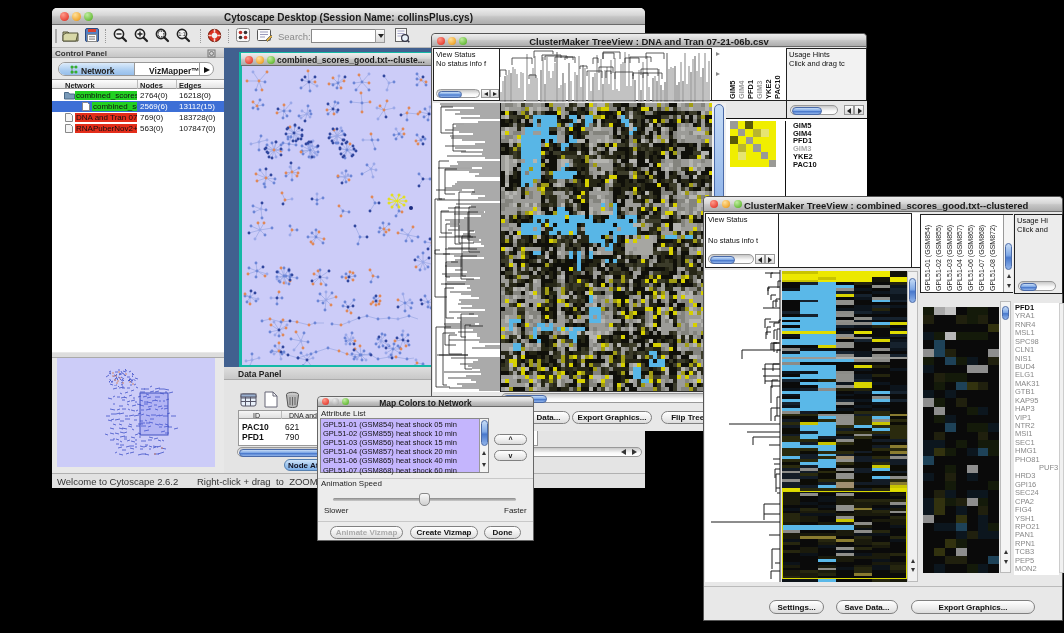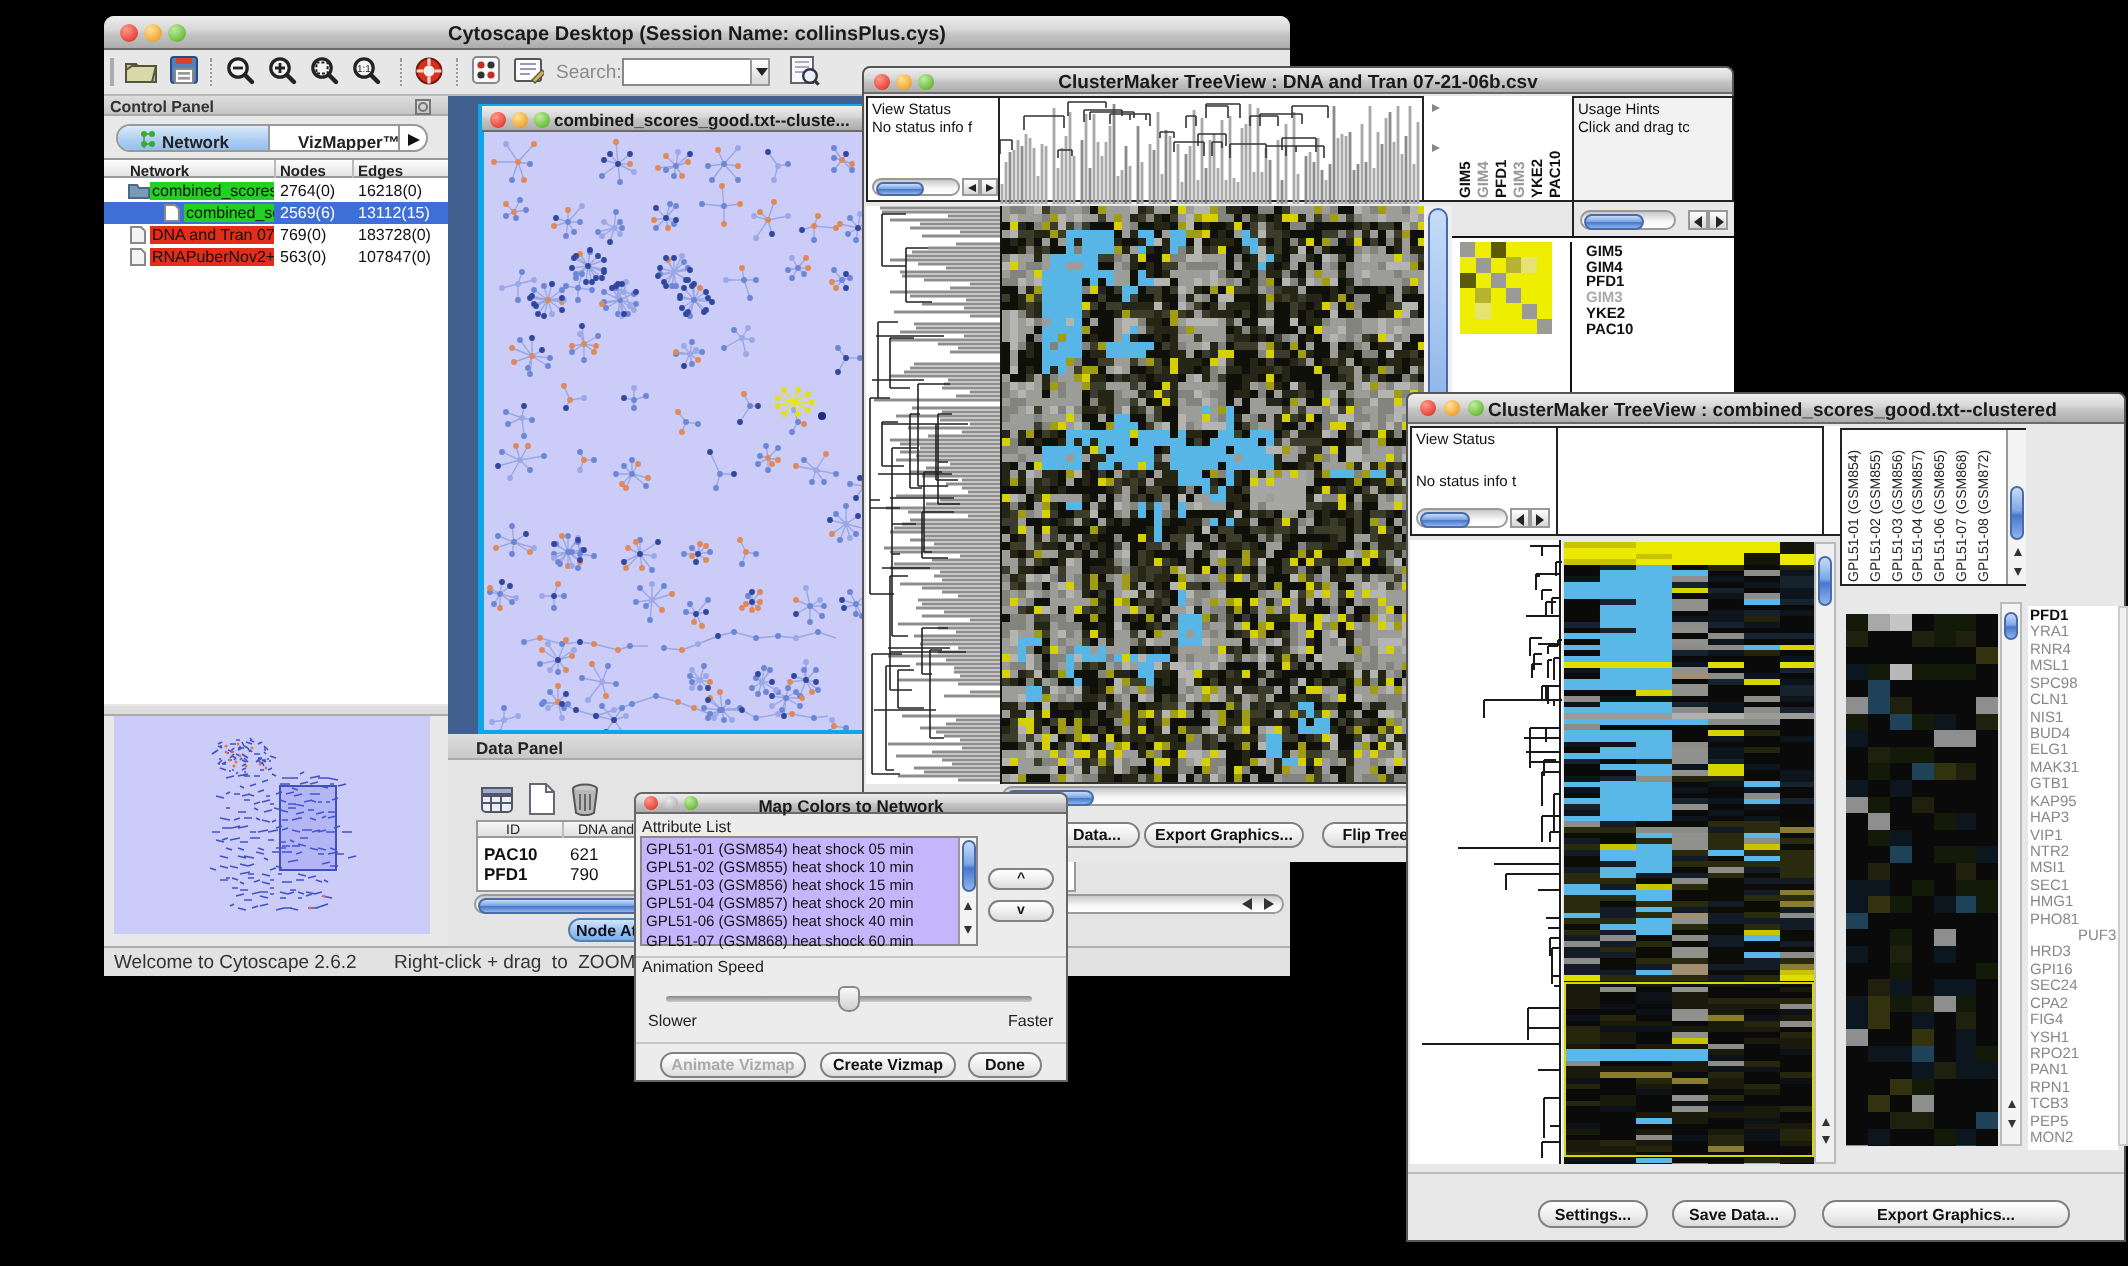--- a/index.html
+++ b/index.html
@@ -168,21 +168,21 @@
         <div class="abs" style="left:216px;top:4px;width:205px;height:320px;background:#3a5689;">
           <div class="titlebar" style="left:2px;top:1px;width:201px;height:12px;">
             <span class="tl sm gr" style="left:3px;top:2px;"></span>
             <span class="tl sm gr" style="left:14px;top:2px;"></span>
             <span class="tl sm gr" style="left:25px;top:2px;"></span>
           </div>
           <div class="abs" style="left:3px;top:13px;width:199px;height:301px;background:#ccccf8;">
             <div class="abs" style="left:6px;top:47px;width:193px;height:197px;background:#1e2ed2;background-image:radial-gradient(circle,#e08858 0.9px,transparent 1.2px),radial-gradient(circle,#7484ec 0.8px,transparent 1.1px);background-size:6.3px 6.3px,3.15px 3.15px;"></div>
           </div>
         </div>
-        <div class="abs" style="left:15px;top:4px;width:204px;height:320px;background:#0ea5e9;">
+        <div class="abs" style="left:15px;top:4px;width:204px;height:320px;background:#14b8a6;">
           <div class="titlebar" style="left:2px;top:1px;width:200px;height:13px;">
             <div class="ttext" style="top:2px;font-size:8.5px;padding-left:36px;width:calc(100% - 38px);">combined_scores_good.txt--cluste...</div>
             <span class="tl sm r" style="left:4px;top:2.5px;"></span>
             <span class="tl sm y" style="left:15px;top:2.5px;"></span>
             <span class="tl sm g" style="left:26px;top:2.5px;"></span>
           </div>
           <div class="abs" style="left:3px;top:14px;width:196px;height:299px;background:#ccccf8;"><svg width="196" height="299">
               <path stroke="#9aa8e2" stroke-width="0.7" fill="none" d="M17 15L23 16M17 15L20 24M17 15L14 24M17 15L5 15M17 15L11 6M17 15L25 6M67 16L73 16M67 16L75 20M67 16L68 25M67 16L59 22M67 16L60 14M67 16L63 11M67 16L66 5M67 16L73 11M96 17L102 15M96 17L99 22M96 17L95 22M96 17L91 19M96 17L87 18M96 17L91 12M96 17L97 10M96 17L103 11M120 16L127 17M120 16L127 24M120 16L114 24M120 16L112 17M120 16L117 9M120 16L127 8M147 17L152 16M147 17L145 24M147 17L142 10M179 14L184 16M179 14L184 19M179 14L175 19M179 14L175 13M179 14L175 8M179 14L181 11M15 40L21 39M15 40L16 43M15 40L11 42M15 40L11 36M15 40L18 34M42 45L48 45M42 45L45 50M42 45L41 52M42 45L35 47M42 45L36 43M42 45L42 39M42 45L49 37M65 48L69 48M65 48L68 51M65 48L63 55M65 48L59 52M65 48L57 50M65 48L60 45M65 48L66 40M65 48L68 45M91 43L96 44M91 43L95 46M91 43L92 48M91 43L86 48M91 43L85 44M91 43L86 38M91 43L93 36M91 43L96 37M120 37L128 36M120 37L120 46M120 37L109 36M120 37L119 27M142 44L152 42M142 44L144 51M142 44L136 53M142 44L135 42M142 44L138 40M142 44L145 35M165 47L176 48M165 47L165 54M165 47L159 49M165 47L167 42M187 48L195 49M187 48L195 52M187 48L186 54M187 48L182 51M187 48L178 46M187 48L183 43M187 48L188 41M187 48L191 45M17 76L25 74M17 76L17 84M17 76L9 78M17 76L19 70M47 78L54 79M47 78L47 84M47 78L41 77M47 78L49 71M70 80L75 81M70 80L73 87M70 80L67 82M70 80L66 78M70 80L71 75M130 74L136 74M130 74L133 83M130 74L121 74M130 74L129 68M157 68L162 68M157 68L160 71M157 68L154 73M157 68L152 69M157 68L154 63M157 68L161 63M179 74L183 73M179 74L181 78M179 74L176 78M179 74L174 75M179 74L175 69M179 74L181 71M24 112L33 113M24 112L32 117M24 112L23 121M24 112L22 118M24 112L15 115M24 112L14 108M24 112L18 104M24 112L24 103M24 112L29 109M50 106L56 107M50 106L55 110M50 106L50 114M50 106L44 110M50 106L44 107M50 106L48 101M50 106L49 97M50 106L57 102M103 111L109 110M103 111L107 114M103 111L104 116M103 111L100 117M103 111L96 111M103 111L96 110M103 111L100 107M103 111L104 105M103 111L106 109M129 103L134 104M129 103L131 111M129 103L120 108M129 103L125 99M129 103L132 98M181 113L188 113M181 113L177 120M181 113L177 108M19 143L24 144M19 143L20 152M19 143L12 146M19 143L11 140M19 143L20 137M43 134L50 133M43 134L41 138M43 134L40 127M75 134L81 132M75 134L75 138M75 134L70 133M75 134L75 128M101 145L107 146M101 145L99 150M101 145L97 140M133 137L137 137M133 137L128 145M133 137L130 131M157 145L160 146M157 145L154 150M157 145L155 139M18 164L30 162M18 164L23 169M18 164L13 173M18 164L7 167M18 164L9 160M18 164L16 157M18 164L22 157M50 164L55 164M50 164L48 169M50 164L48 160M74 171L82 173M74 171L81 177M74 171L71 178M74 171L69 176M74 171L66 171M74 171L70 167M74 171L74 164M74 171L77 166M118 171L125 171M118 171L116 178M118 171L113 160M142 163L147 164M142 163L144 166M142 163L142 169M142 163L137 166M142 163L138 162M142 163L141 157M142 163L147 158M166 169L176 171M166 169L170 175M166 169L164 175M166 169L156 167M166 169L160 164M166 169L171 161M190 177L196 177M190 177L192 183M190 177L186 183M190 177L183 176M190 177L188 173M190 177L193 168M15 205L25 208M15 205L23 210M15 205L14 211M15 205L6 208M15 205L7 202M15 205L14 197M15 205L21 201M48 211L55 212M48 211L47 218M48 211L44 210M48 211L47 205M78 211L85 212M78 211L84 219M78 211L79 218M78 211L71 218M78 211L70 215M78 211L72 208M78 211L76 205M78 211L78 204M78 211L87 205M107 211L113 210M107 211L111 214M107 211L106 215M107 211L104 212M107 211L100 211M107 211L104 208M107 211L108 206M107 211L111 207M131 210L136 211M131 210L129 216M131 210L128 204M181 196L193 199M181 196L186 201M181 196L183 203M181 196L178 204M181 196L174 201M181 196L173 194M181 196L176 191M181 196L181 187M181 196L187 192M8 231L16 233M8 231L14 235M8 231L8 238M8 231L5 236M8 231L3 230M8 231L3 228M8 231L9 225M8 231L13 227M35 232L40 232M35 232L35 238M35 232L29 232M35 232L37 226M84 234L94 231M84 234L89 239M84 234L83 244M84 234L81 237M84 234L76 235M84 234L78 228M84 234L84 226M84 234L90 227M106 241L111 240M106 241L109 247M106 241L105 245M106 241L101 240M106 241L103 236M106 241L112 234M134 235L138 235M134 235L137 238M134 235L134 239M134 235L129 238M134 235L131 236M134 235L132 232M134 235L134 230M134 235L138 230M163 237L170 237M163 237L169 242M163 237L163 245M163 237L156 241M163 237L156 234M163 237L161 228M163 237L168 234M186 236L192 237M186 236L189 242M186 236L186 241M186 236L180 238M186 236L179 234M186 236L183 230M186 236L192 230M37 264L44 262M37 264L41 269M37 264L37 270M37 264L33 269M37 264L28 266M37 264L29 259M37 264L32 256M37 264L41 254M37 264L45 259M59 275L66 276M59 275L61 282M59 275L52 284M59 275L49 273M59 275L54 266M59 275L62 267M108 274L113 275M108 274L112 278M108 274L108 278M108 274L104 278M108 274L104 275M108 274L103 272M108 274L104 269M108 274L110 267M108 274L111 272M139 275L144 275M139 275L146 279M139 275L141 280M139 275L137 281M139 275L134 278M139 275L136 273M139 275L137 271M139 275L140 268M139 275L143 269M161 274L166 275M161 274L167 279M161 274L164 280M161 274L158 282M161 274L153 275M161 274L155 272M161 274L160 269M161 274L161 265M161 274L166 269M10 294L17 292M10 294L8 300M10 294L4 295M10 294L10 288M37 285L42 286M37 285L40 288M37 285L39 293M37 285L32 288M37 285L29 286M37 285L33 280M37 285L37 277M37 285L41 281M65 294L71 292M65 294L70 301M65 294L61 300M65 294L56 292M65 294L59 287M65 294L69 288M119 289L128 288M119 289L124 294M119 289L120 294M119 289L115 293M119 289L112 293M119 289L112 284M119 289L113 283M119 289L118 280M119 289L122 285M151 283L159 283M151 283L158 287M151 283L150 292M151 283L149 289M151 283L144 287M151 283L144 282M151 283L147 280M151 283L152 278M151 283L156 280M175 297L181 298M175 297L173 300M175 297L174 294M52 67L60 69M52 67L60 70M52 67L59 73M52 67L56 73M52 67L54 75M52 67L51 75M52 67L46 73M52 67L46 71M52 67L44 68M52 67L45 63M52 67L46 62M52 67L48 61M52 67L53 59M52 67L53 60M52 67L57 62M52 67L60 64M95 70L103 69M95 70L101 74M95 70L102 74M95 70L96 77M95 70L94 77M95 70L91 77M95 70L90 75M95 70L88 71M95 70L87 72M95 70L88 68M95 70L91 63M95 70L92 64M95 70L95 63M95 70L99 62M95 70L100 65M95 70L102 68M32 84L40 84M32 84L39 85M32 84L39 89M32 84L34 91M32 84L30 92M32 84L27 91M32 84L26 87M32 84L25 86M32 84L24 82M32 84L23 83M32 84L25 79M32 84L30 77M32 84L34 76M32 84L34 76M32 84L39 79M32 84L39 83M68 84L76 86M68 84L75 89M68 84L72 91M68 84L69 92M68 84L70 91M68 84L67 91M68 84L61 88M68 84L60 85M68 84L59 86M68 84L60 80M68 84L64 78M68 84L66 77M68 84L67 76M68 84L69 76M68 84L76 80M68 84L76 80M105 84L114 85M105 84L111 89M105 84L111 89M105 84L110 90M105 84L103 92M105 84L102 90M105 84L101 91M105 84L99 88M105 84L98 82M105 84L98 83M105 84L100 78M105 84L104 77M105 84L105 76M105 84L108 78M105 84L111 80M105 84L112 83M42 210L49 209M42 210L48 214M42 210L48 215M42 210L44 217M42 210L42 217M42 210L38 216M42 210L37 215M42 210L35 213M42 210L35 211M42 210L35 206M42 210L36 206M42 210L39 202M42 210L42 202M42 210L47 203M42 210L47 204M42 210L50 209M20 255L28 253M28 253L39 256M39 256L48 255M48 255L55 256M55 256L67 259M67 259L73 257M73 257L82 257M90 258L99 259M99 259L107 256M107 256L117 252M117 252L125 250M125 250L136 253M136 253L147 252M147 252L156 253M156 253L167 250M167 250L176 253M30 285L39 286M39 286L46 289M46 289L56 292M56 292L65 289M65 289L74 286M74 286L86 282M86 282L97 285M97 285L105 288M105 288L113 291M113 291L123 288M110 288L118 289M118 289L129 289M129 289L136 293M136 293L147 291M147 291L154 291M154 291L165 293M165 293L172 292"></path>
               <path stroke="#6c86d6" stroke-width="2.9" stroke-linecap="round" d="M23 16h.01M14 24h.01M68 25h.01M59 22h.01M95 22h.01M91 19h.01M96 17h.01M127 24h.01M114 24h.01M112 17h.01M120 16h.01M152 16h.01M184 19h.01M175 19h.01M175 13h.01M175 8h.01M21 39h.01M16 43h.01M11 42h.01M18 34h.01M48 45h.01M45 50h.01M41 52h.01M42 45h.01M69 48h.01M57 50h.01M66 40h.01M68 45h.01M95 46h.01M86 48h.01M93 36h.01M96 37h.01M109 36h.01M120 37h.01M165 54h.01M195 49h.01M195 52h.01M186 54h.01M182 51h.01M183 43h.01M17 84h.01M19 70h.01M54 79h.01M47 84h.01M41 77h.01M49 71h.01M47 78h.01M75 81h.01M66 78h.01M136 74h.01M133 83h.01M130 74h.01M160 71h.01M154 73h.01M152 69h.01M157 68h.01M183 73h.01M175 69h.01M179 74h.01M33 113h.01M32 117h.01M23 121h.01M22 118h.01M18 104h.01M50 114h.01M44 110h.01M57 102h.01M109 110h.01M104 116h.01M96 111h.01M104 105h.01M120 108h.01M125 99h.01M188 113h.01M177 108h.01M24 144h.01M20 152h.01M12 146h.01M11 140h.01M81 132h.01M75 138h.01M75 134h.01M107 146h.01M101 145h.01M133 137h.01M154 150h.01M157 145h.01M30 162h.01M23 169h.01M9 160h.01M55 164h.01M48 160h.01M81 177h.01M66 171h.01M70 167h.01M74 164h.01M74 171h.01M116 178h.01M118 171h.01M142 169h.01M137 166h.01M138 162h.01M141 157h.01M147 158h.01M176 171h.01M170 175h.01M164 175h.01M160 164h.01M183 176h.01M193 168h.01M14 211h.01M7 202h.01M14 197h.01M15 205h.01M55 212h.01M47 218h.01M44 210h.01M47 205h.01M48 211h.01M84 219h.01M78 204h.01M113 210h.01M100 211h.01M104 208h.01M136 211h.01M129 216h.01M193 199h.01M186 201h.01M178 204h.01M176 191h.01M181 187h.01M14 235h.01M5 236h.01M3 230h.01M8 231h.01M40 232h.01M35 238h.01M83 244h.01M81 237h.01M76 235h.01M78 228h.01M90 227h.01M101 240h.01M103 236h.01M112 234h.01M132 232h.01M170 237h.01M169 242h.01M163 245h.01M163 237h.01M189 242h.01M186 241h.01M183 230h.01M186 236h.01M37 270h.01M28 266h.01M66 276h.01M49 273h.01M62 267h.01M108 278h.01M104 275h.01M103 272h.01M110 267h.01M141 280h.01M137 281h.01M134 278h.01M136 273h.01M140 268h.01M143 269h.01M167 279h.01M158 282h.01M160 269h.01M166 269h.01M10 288h.01M42 286h.01M40 288h.01M29 286h.01M33 280h.01M59 287h.01M69 288h.01M128 288h.01M120 294h.01M112 293h.01M122 285h.01M119 289h.01M158 287h.01M149 289h.01M147 280h.01M152 278h.01M156 280h.01M151 283h.01M181 298h.01M173 300h.01M46 73h.01M46 71h.01M53 60h.01M96 77h.01M94 77h.01M88 71h.01M100 65h.01M102 68h.01M25 79h.01M30 77h.01M39 79h.01M76 86h.01M72 91h.01M67 91h.01M61 88h.01M60 85h.01M60 80h.01M68 84h.01M103 92h.01M105 84h.01M49 209h.01M38 216h.01M37 215h.01M35 211h.01M36 206h.01M42 202h.01M42 210h.01M20 255h.01M39 256h.01M73 257h.01M90 258h.01M125 250h.01M136 253h.01M147 252h.01M167 250h.01M30 285h.01M56 292h.01M74 286h.01M86 282h.01M113 291h.01M110 288h.01M118 289h.01M136 293h.01M165 293h.01"></path>
               <path stroke="#e08858" stroke-width="2.9" stroke-linecap="round" d="M20 24h.01M5 15h.01M25 6h.01M17 15h.01M73 16h.01M66 5h.01M102 15h.01M99 22h.01M87 18h.01M91 12h.01M127 17h.01M117 9h.01M184 16h.01M179 14h.01M11 36h.01M15 40h.01M35 47h.01M42 39h.01M92 48h.01M85 44h.01M128 36h.01M120 46h.01M119 27h.01M138 40h.01M145 35h.01M142 44h.01M176 48h.01M167 42h.01M165 47h.01M178 46h.01M129 68h.01M162 68h.01M161 63h.01M176 78h.01M174 75h.01M15 115h.01M14 108h.01M24 112h.01M56 107h.01M55 110h.01M44 107h.01M50 106h.01M107 114h.01M96 110h.01M40 127h.01M43 134h.01M99 150h.01M97 140h.01M130 131h.01M160 146h.01M16 157h.01M22 157h.01M50 164h.01M82 173h.01M71 178h.01M69 176h.01M77 166h.01M147 164h.01M144 166h.01M142 163h.01M156 167h.01M171 161h.01M192 183h.01M190 177h.01M23 210h.01M6 208h.01M79 218h.01M71 218h.01M72 208h.01M76 205h.01M111 214h.01M104 212h.01M108 206h.01M111 207h.01M128 204h.01M131 210h.01M174 201h.01M8 238h.01M3 228h.01M37 226h.01M94 231h.01M89 239h.01M109 247h.01M105 245h.01M138 235h.01M137 238h.01M134 239h.01M129 238h.01M131 236h.01M138 230h.01M156 234h.01M192 237h.01M44 262h.01M41 269h.01M29 259h.01M41 254h.01M61 282h.01M54 266h.01M113 275h.01M164 280h.01M153 275h.01M37 277h.01M37 285h.01M70 301h.01M113 283h.01M118 280h.01M159 283h.01M175 297h.01M48 61h.01M92 64h.01M39 85h.01M32 84h.01M59 86h.01M108 78h.01M48 215h.01M42 217h.01M39 202h.01M28 253h.01M55 256h.01M67 259h.01M99 259h.01M97 285h.01M105 288h.01M154 291h.01"></path>
@@ -393,20 +393,27 @@
         <div class="rotlbl" style="left:35.400000000000006px;top:76px;font-size:7px;color:#222;">GPL51-04 (GSM857)</div>
         <div class="rotlbl" style="left:46.2px;top:76px;font-size:7px;color:#222;">GPL51-06 (GSM865)</div>
         <div class="rotlbl" style="left:57.0px;top:76px;font-size:7px;color:#222;">GPL51-07 (GSM868)</div>
         <div class="rotlbl" style="left:67.80000000000001px;top:76px;font-size:7px;color:#222;">GPL51-08 (GSM872)</div>
         <div class="abs" style="left:82px;top:0;width:10px;height:77px;background:#f4f4f4;border-left:1px solid #999;">
           <div class="aquathumb" style="left:1px;top:28px;width:7px;height:27px;border-radius:3.5px;"></div>
           <div class="tri" style="left:2.5px;top:59px;border-left:2.5px solid transparent;border-right:2.5px solid transparent;border-bottom:4px solid #333;"></div>
           <div class="tri" style="left:2.5px;top:69px;border-left:2.5px solid transparent;border-right:2.5px solid transparent;border-top:4px solid #333;"></div>
         </div>
       </div>
+      <div class="abs" style="left:310px;top:17px;width:49px;height:80px;background:#ececec;border:1px solid #222;">
+        <div class="abs" style="left:2px;top:1px;font-size:7.5px;color:#111;white-space:nowrap;">Usage Hi</div>
+        <div class="abs" style="left:2px;top:10px;font-size:7.5px;color:#111;white-space:nowrap;">Click and</div>
+        <div class="aquatrack" style="left:3px;top:66px;width:38px;height:10px;border-radius:5px;">
+          <div class="aquathumb" style="left:1px;top:0.5px;width:17px;height:8px;border-radius:4px;"></div>
+        </div>
+      </div>
       <div class="abs" style="left:219px;top:110px;width:76px;height:266px;background:#0a0a0a;"><svg width="76" height="266" viewBox="0 0 76 266" shape-rendering="crispEdges">
           <path fill="#141a0a" d="M0 0h11v8.3h-11zM44 0h21v8.3h-21zM44 8.3h11v8.3h-11zM11 24.9h11v8.3h-11zM33 24.9h32v8.3h-32zM0 49.8h11v8.3h-11zM33 49.8h11v8.3h-11zM22 66.4h22v8.3h-22zM11 74.7h11v8.3h-11zM11 91.3h11v8.3h-11zM44 99.6h11v8.3h-11zM11 107.9h11v8.3h-11zM44 116.2h21v8.3h-21zM33 132.8h11v8.3h-11zM55 132.8h21v8.3h-21zM22 141.1h11v8.3h-11zM65 141.1h11v8.3h-11zM22 157.7h11v8.3h-11zM22 174.3h11v8.3h-11zM65 174.3h11v8.3h-11zM22 190.9h11v8.3h-11zM55 190.9h10v8.3h-10zM65 215.8h11v8.3h-11zM33 232.4h11v8.3h-11zM44 257.3h11v8.3h-11z"></path>
           <path fill="#a8a8a8" d="M11 0h11v8.3h-11z"></path>
           <path fill="#c4c4c4" d="M22 0h11v8.3h-11z"></path>
           <path fill="#0a0a0a" d="M33 0h11v8.3h-11zM65 0h11v8.3h-11zM11 8.3h22v8.3h-22zM65 8.3h11v8.3h-11zM0 16.6h65v8.3h-65zM65 24.9h11v8.3h-11zM0 33.2h11v8.3h-11zM22 33.2h54v8.3h-54zM33 41.5h32v8.3h-32zM11 49.8h11v8.3h-11zM55 49.8h10v8.3h-10zM11 58.1h33v8.3h-33zM65 58.1h11v8.3h-11zM0 66.4h11v8.3h-11zM44 66.4h32v8.3h-32zM0 74.7h11v8.3h-11zM22 74.7h11v8.3h-11zM65 74.7h11v8.3h-11zM11 83h11v8.3h-11zM33 83h43v8.3h-43zM22 91.3h11v8.3h-11zM44 91.3h32v8.3h-32zM0 99.6h11v8.3h-11zM22 99.6h22v8.3h-22zM65 99.6h11v8.3h-11zM0 107.9h11v8.3h-11zM33 107.9h43v8.3h-43zM0 116.2h22v8.3h-22zM33 116.2h11v8.3h-11zM0 124.5h11v8.3h-11zM22 124.5h33v8.3h-33zM65 124.5h11v8.3h-11zM22 132.8h11v8.3h-11zM44 132.8h11v8.3h-11zM33 141.1h11v8.3h-11zM11 149.4h65v8.3h-65zM0 157.7h22v8.3h-22zM33 157.7h11v8.3h-11zM55 157.7h21v8.3h-21zM11 166h11v8.3h-11zM33 166h11v8.3h-11zM55 166h21v8.3h-21zM0 174.3h22v8.3h-22zM33 174.3h32v8.3h-32zM0 182.6h11v8.3h-11zM33 182.6h11v8.3h-11zM65 182.6h11v8.3h-11zM65 190.9h11v8.3h-11zM22 199.2h11v8.3h-11zM44 199.2h11v8.3h-11zM65 199.2h11v8.3h-11zM11 207.5h22v8.3h-22zM44 207.5h11v8.3h-11zM65 207.5h11v8.3h-11zM0 215.8h11v8.3h-11zM44 215.8h11v8.3h-11zM0 224.1h33v8.3h-33zM0 232.4h22v8.3h-22zM44 232.4h32v8.3h-32zM0 240.7h11v8.3h-11zM22 240.7h11v8.3h-11zM44 240.7h32v8.3h-32zM0 249h22v8.3h-22zM44 249h21v8.3h-21zM0 257.3h11v8.3h-11zM22 257.3h22v8.3h-22zM65 257.3h11v8.3h-11zM11 265.6h44v0.4h-44zM65 265.6h11v0.4h-11z"></path>
           <path fill="#20200e" d="M0 8.3h11v8.3h-11zM33 8.3h11v8.3h-11zM55 8.3h10v8.3h-10zM22 41.5h11v8.3h-11zM65 49.8h11v8.3h-11zM11 66.4h11v8.3h-11zM55 74.7h10v8.3h-10zM33 91.3h11v8.3h-11zM11 124.5h11v8.3h-11zM55 124.5h10v8.3h-10zM22 166h11v8.3h-11zM11 182.6h11v8.3h-11zM33 190.9h11v8.3h-11zM55 199.2h10v8.3h-10zM44 224.1h11v8.3h-11zM22 249h22v8.3h-22z"></path>
           <path fill="#32320f" d="M65 16.6h11v8.3h-11zM44 74.7h11v8.3h-11zM11 141.1h11v8.3h-11zM11 190.9h11v8.3h-11zM11 199.2h11v8.3h-11zM33 207.5h11v8.3h-11zM22 232.4h11v8.3h-11zM11 240.7h11v8.3h-11z"></path>
           <path fill="#0c161e" d="M0 24.9h11v8.3h-11zM44 49.8h11v8.3h-11zM0 58.1h11v8.3h-11zM0 83h11v8.3h-11zM22 83h11v8.3h-11zM55 99.6h10v8.3h-10zM22 107.9h11v8.3h-11zM65 116.2h11v8.3h-11zM0 132.8h22v8.3h-22zM0 141.1h11v8.3h-11zM44 141.1h11v8.3h-11zM0 166h11v8.3h-11zM44 166h11v8.3h-11zM22 182.6h11v8.3h-11zM44 182.6h21v8.3h-21zM0 190.9h11v8.3h-11zM0 199.2h11v8.3h-11zM33 199.2h11v8.3h-11zM55 207.5h10v8.3h-10zM11 215.8h22v8.3h-22zM55 215.8h10v8.3h-10zM33 224.1h11v8.3h-11zM55 224.1h21v8.3h-21zM11 257.3h11v8.3h-11zM55 257.3h10v8.3h-10z"></path>
           <path fill="#b8b8b8" d="M22 24.9h11v8.3h-11z"></path>
           <path fill="#1e4258" d="M11 33.2h11v8.3h-11zM11 41.5h11v8.3h-11zM22 49.8h11v8.3h-11zM33 74.7h11v8.3h-11zM22 116.2h11v8.3h-11zM55 141.1h10v8.3h-10zM0 149.4h11v8.3h-11zM33 215.8h11v8.3h-11zM65 249h11v8.3h-11zM55 265.6h10v0.4h-10z"></path>

